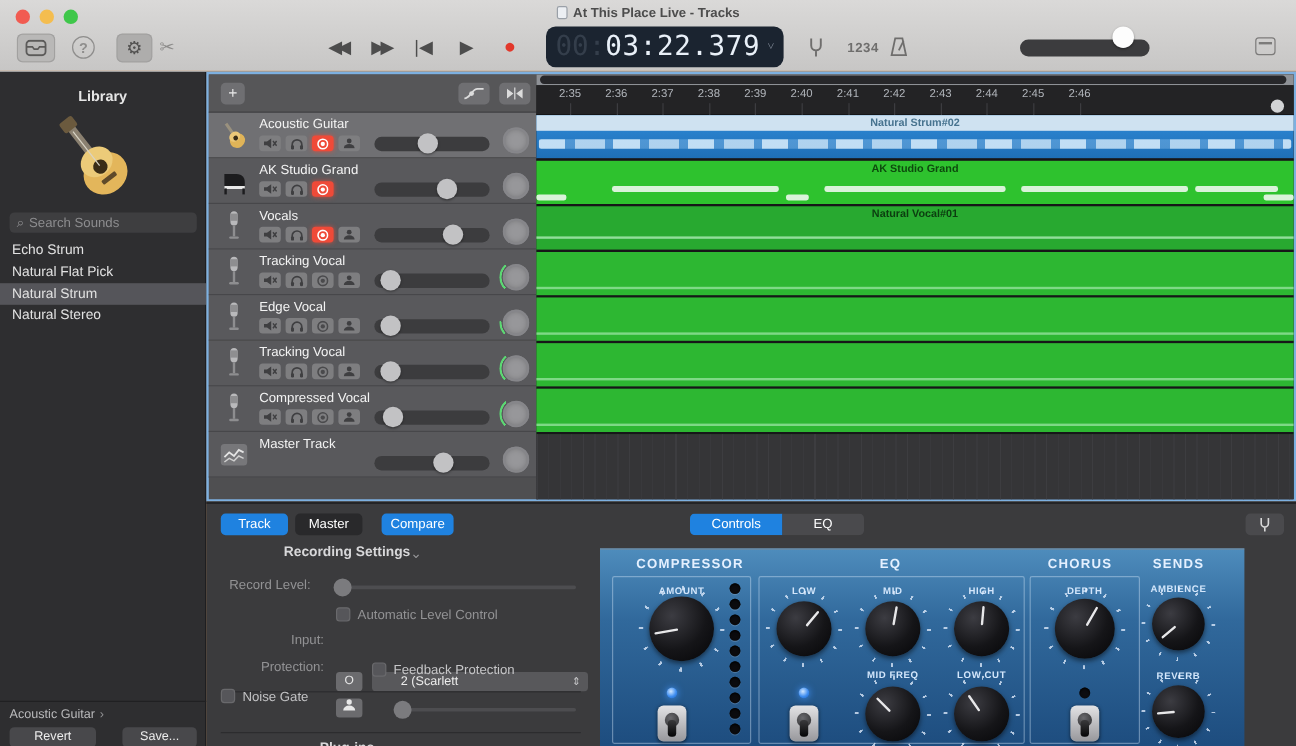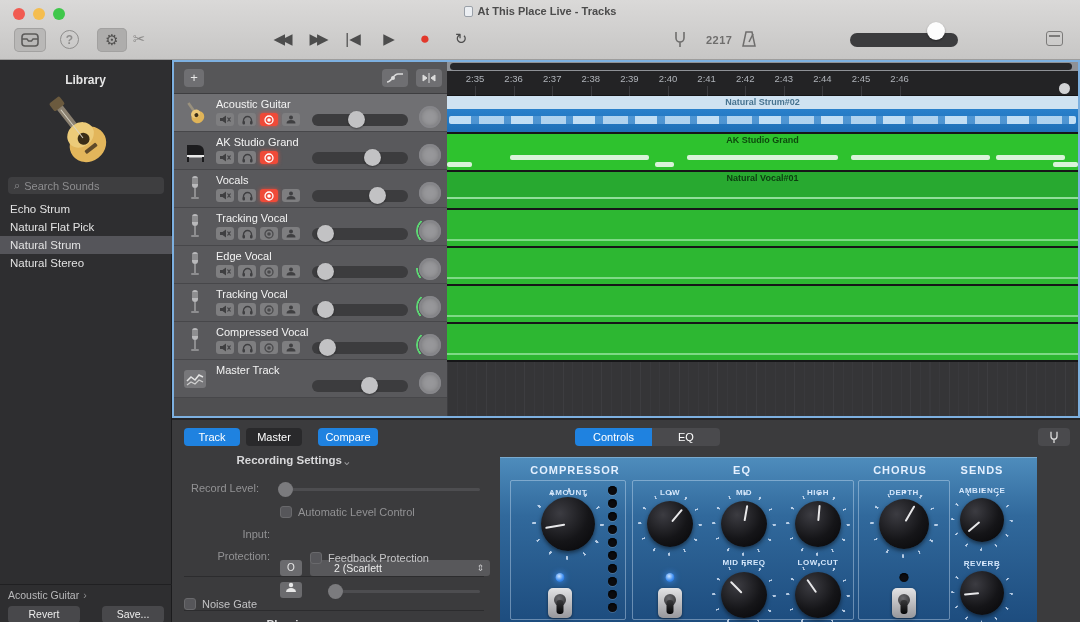--- a/index.html
+++ b/index.html
@@ -164,27 +164,32 @@
 
     <div class="abs transport">
       <span class="tico" style="letter-spacing:-4px;">◀◀</span>
       <span class="tico" style="letter-spacing:-4px;">▶▶</span>
       <span class="tico">|◀</span>
       <span class="tico">▶</span>
       <span class="tico rec">●</span>
       <span class="tico">↻</span>
     </div>
 
+    <div class="abs lcd">
+      <span class="ghost">00:</span>
+      <span class="time">03:22.379</span>
+      <span class="chev">˅</span>
+    </div>
 
     <div class="abs" style="left:672px; top:30px;">
       <svg width="16" height="18" viewBox="0 0 16 18">
           <path d="M4 2 v6 a4 4 0 0 0 8 0 V2 M8 12 v5" fill="none" stroke="#6f6e6d" stroke-width="1.6"></path>
         </svg>
     </div>
-    <div class="abs countin" style="left:706px; top:34px;">2217</div>
+    <div class="abs countin" style="left:706px; top:34px;">1234</div>
     <div class="abs" style="left:740px; top:30px;">
       <svg width="18" height="18" viewBox="0 0 18 18">
           <path d="M6 2 h6 l3 14 H3 Z" fill="none" stroke="#6f6e6d" stroke-width="1.5"></path>
           <path d="M9 12 L13 4" stroke="#6f6e6d" stroke-width="1.5"></path>
         </svg>
     </div>
 
     <div class="abs volslider">
         <span class="knob"></span>
       </div>
@@ -666,21 +671,21 @@
             <circle cx="6" cy="3" r="2.2" fill="#e8e8e8"></circle>
             <path d="M1 10 a5 4 0 0 1 10 0 Z" fill="#e8e8e8"></path>
           </svg>
       </div>
       <div class="srow" style="top:98px; left:130px; color:#c6c6c8;">
         <span class="chk"></span><span>Feedback Protection</span>
       </div>
 
       <div class="divline" style="top:122px;"></div>
 
-      <div class="srow" style="top:144px; left:4px; color:#c2c2c4;">
+      <div class="srow" style="top:120px; left:4px; color:#c2c2c4;">
         <span class="chk"></span><span>Noise Gate</span>
       </div>
       <div class="minislider" style="top:136px; left:150px; width:150px;">
           <span class="miniknob" style="left:-2px;"></span>
         </div>
 
       <div class="divline" style="top:156px;"></div>
 
       <div class="sethead" style="position:absolute; top:164px;">
         <span>Plug-ins</span>

